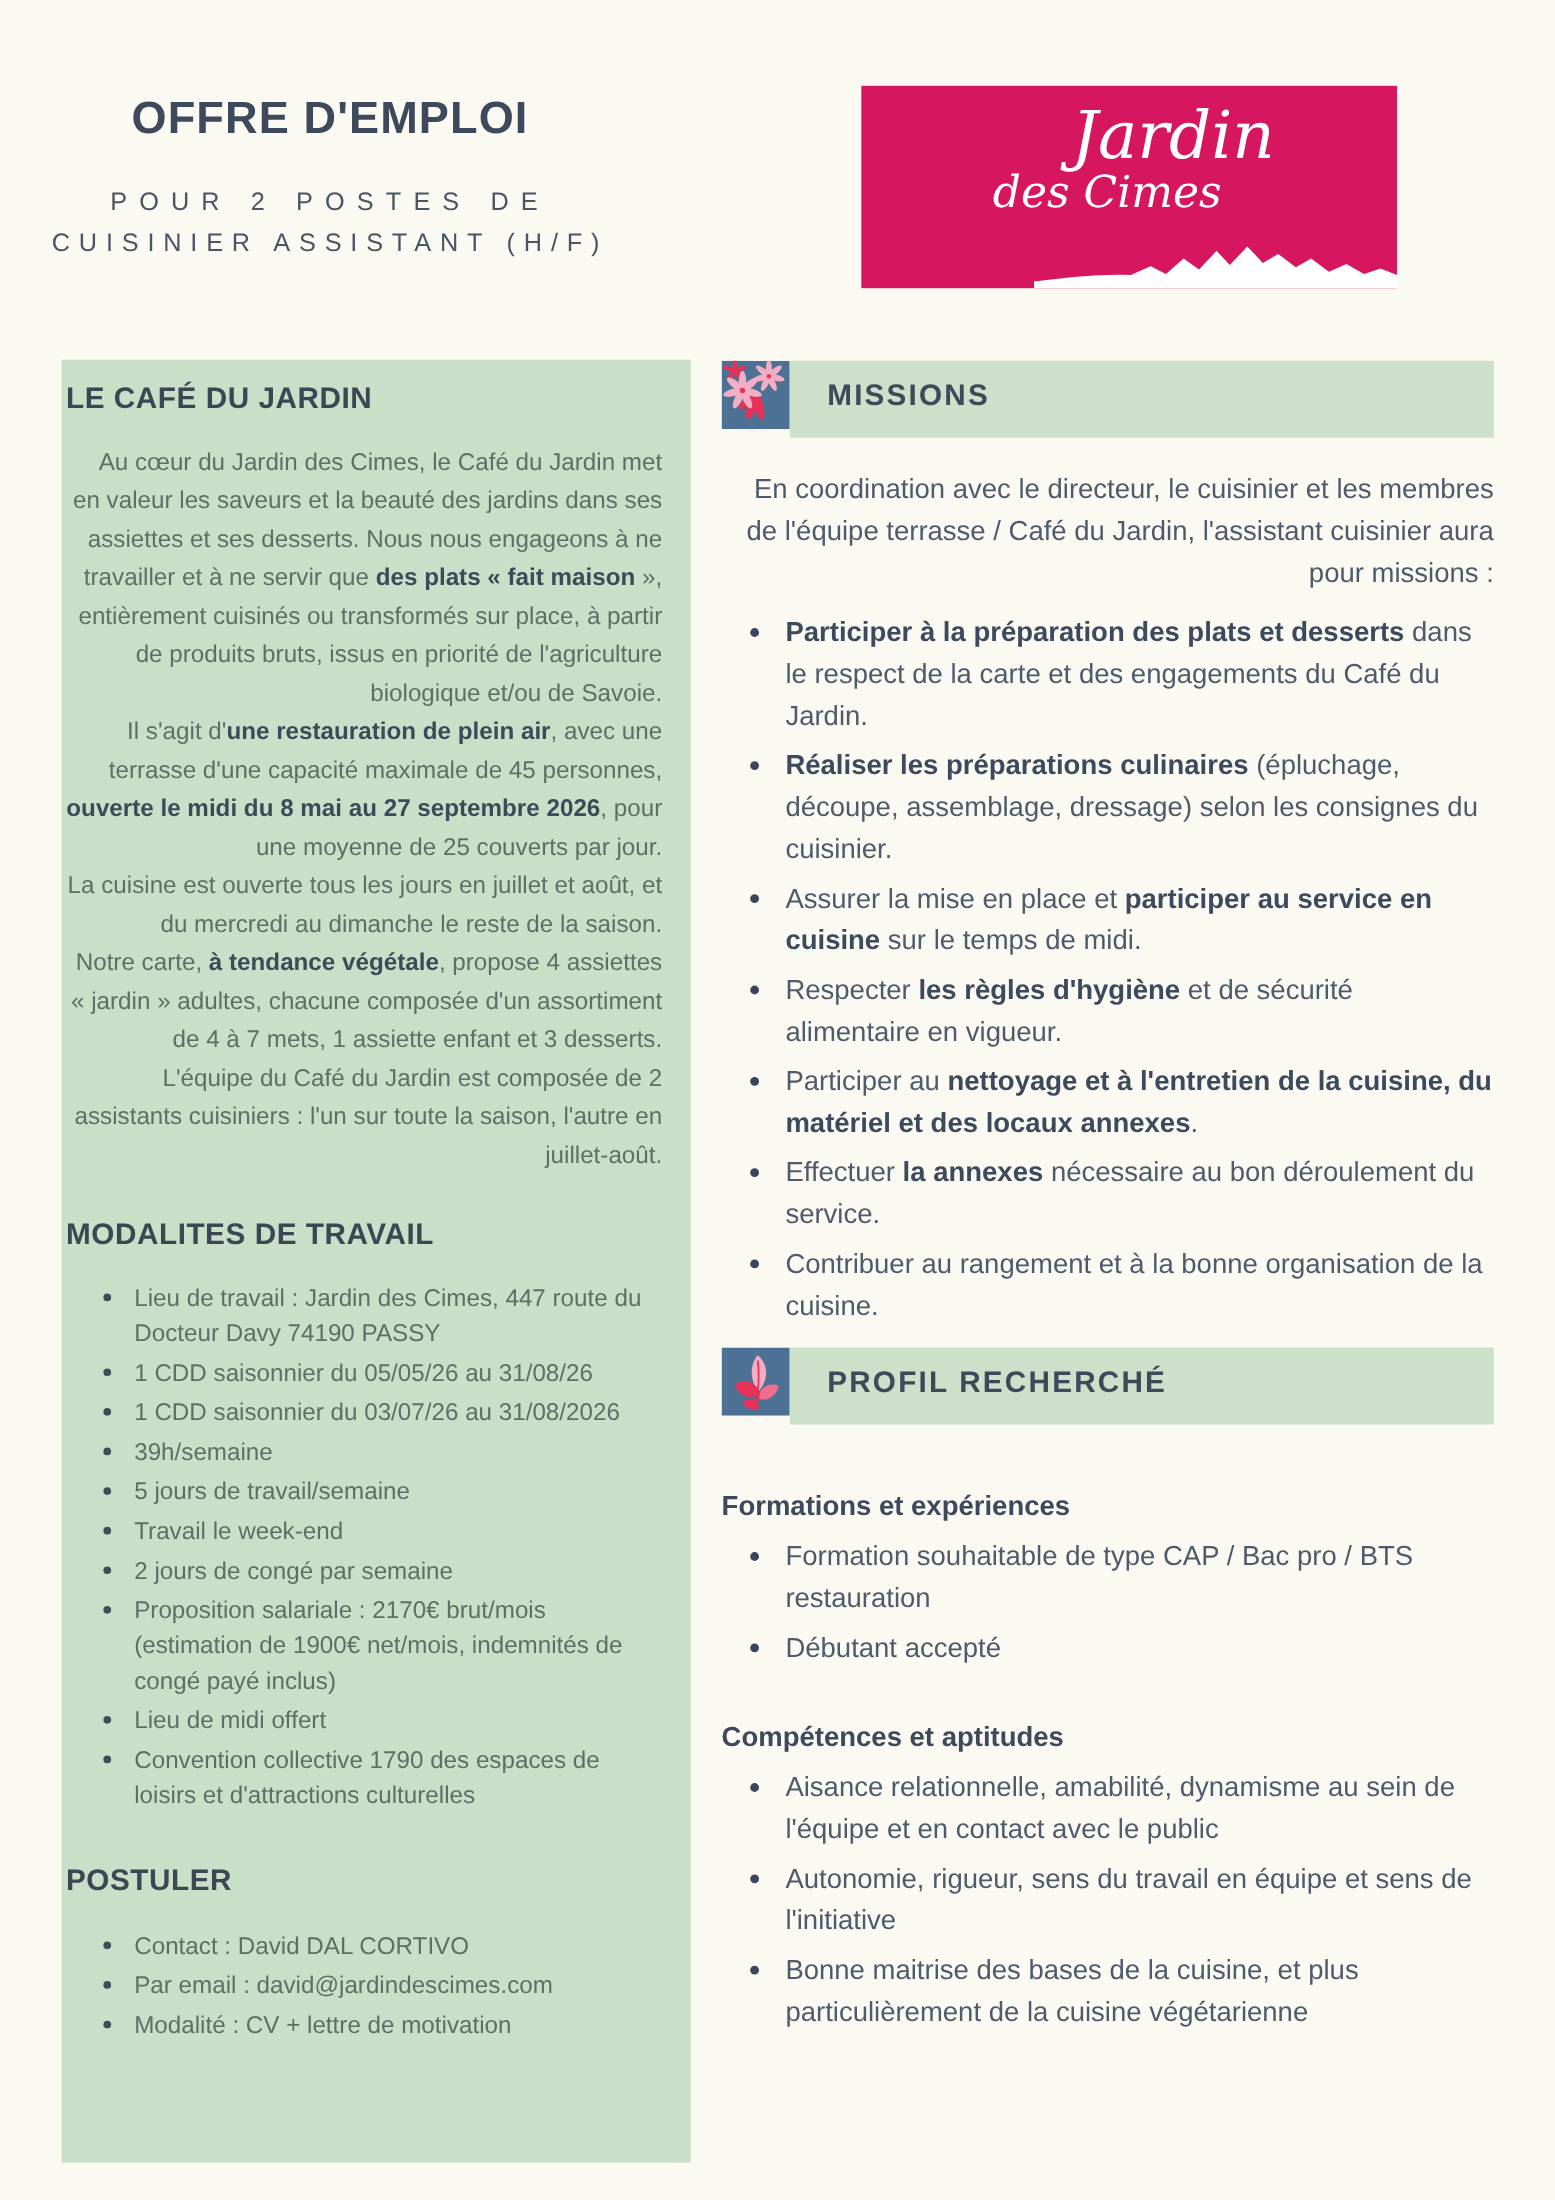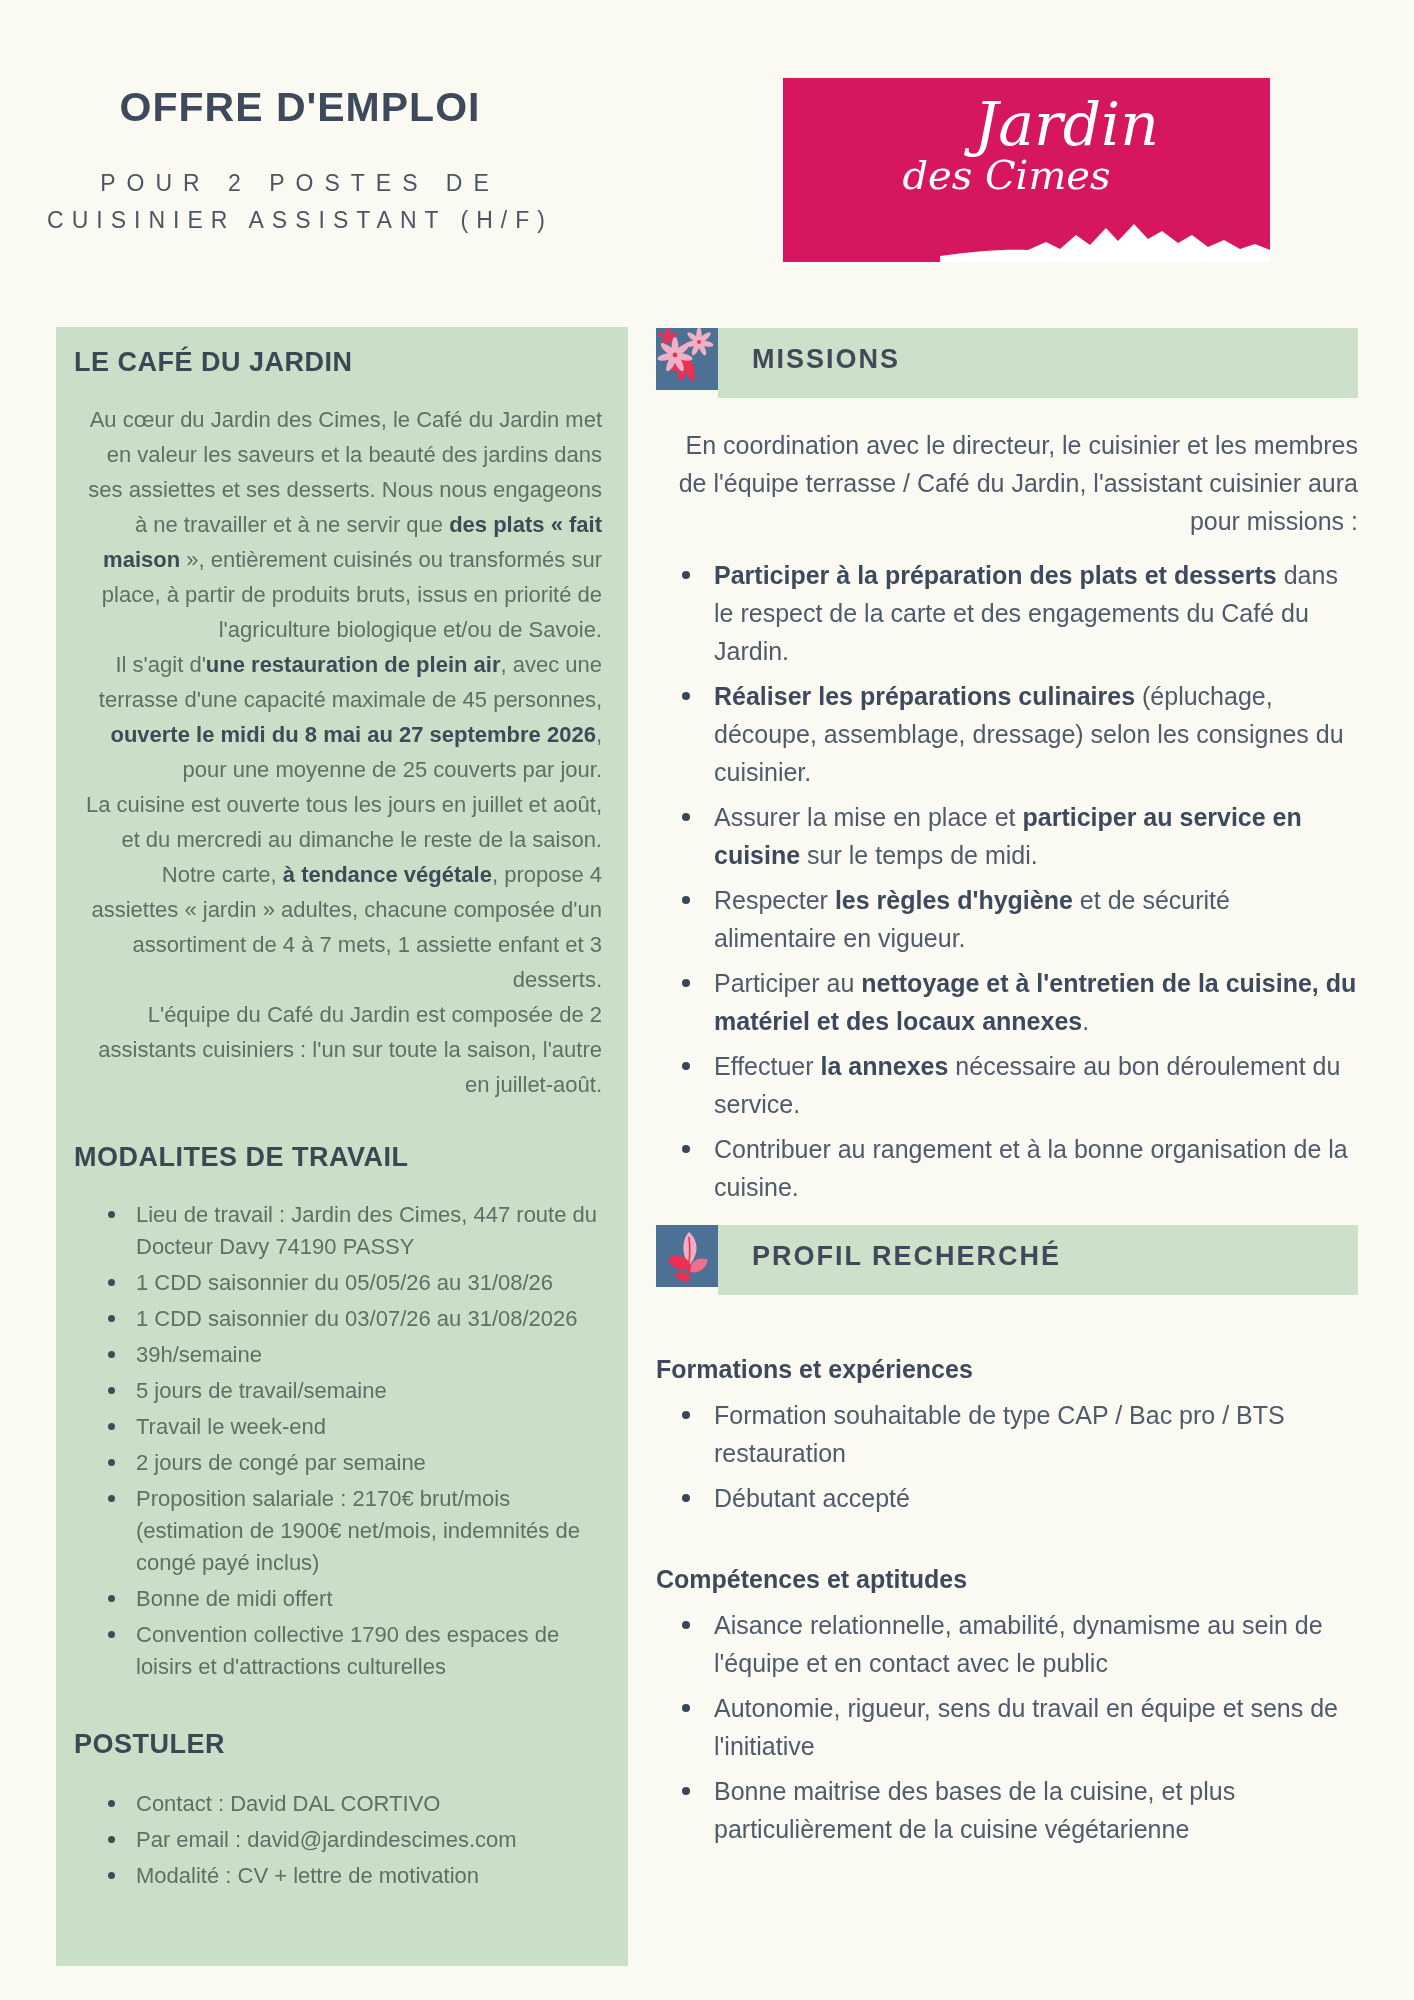--- a/index.html
+++ b/index.html
@@ -16,21 +16,21 @@
   .subtitle.l2{letter-spacing:8px;}
   
   .logo{position:absolute;left:783px;top:78px;width:487px;height:184px;background:#d6175f;overflow:hidden;}
   .logo-line{font-family:"DejaVu Serif",serif;font-style:italic;color:#ffffff;line-height:1.02;}
   .logo-l1{font-size:60px;text-align:center;padding:16px 0 0 80px;}
   .logo-l2{font-size:40px;text-align:center;padding:0 40px 0 0;}
   .mountain{position:absolute;right:0;bottom:0;width:330px;height:42px;}
   
   .left-panel{
     position:absolute;left:56px;top:327px;width:572px;height:1639px;
-    background:#c9dfc7;box-sizing:border-box;padding:20px 26px 20px 18px;overflow:hidden;
+    background:#c9dfc7;box-sizing:border-box;padding:20px 26px 20px 4px;overflow:hidden;
   }
   .panel-heading{margin:0;font-size:27px;font-weight:800;letter-spacing:.5px;color:#3c4754;}
   .cafe-par{margin:24px 0 0;}
   .cafe-par p{margin:0;font-size:22px;line-height:35px;color:#5d7065;text-align:right;}
   .left-panel strong{font-weight:700;color:#3d4b59;}
   .left-list{list-style:none;margin:26px 0 0;padding:0 0 0 32px;}
   .left-list li{position:relative;padding-left:30px;font-size:22px;line-height:32px;color:#5d7065;margin-bottom:4px;}
   .left-list li::before{content:"";position:absolute;left:2px;top:12px;width:7px;height:7px;border-radius:50%;background:#3f4b58;}
   .mt-modalites{margin-top:40px;}
   .mt-postuler{margin-top:46px;}
@@ -87,21 +87,21 @@
       <h2 class="panel-heading mt-modalites">MODALITES DE TRAVAIL</h2>
       <ul class="left-list">
           <li>Lieu de travail : Jardin des Cimes, 447 route du Docteur Davy 74190 PASSY</li>
           <li>1 CDD saisonnier du 05/05/26 au 31/08/26</li>
           <li>1 CDD saisonnier du 03/07/26 au 31/08/2026</li>
           <li>39h/semaine</li>
           <li>5 jours de travail/semaine</li>
           <li>Travail le week-end</li>
           <li>2 jours de congé par semaine</li>
           <li>Proposition salariale : 2170€ brut/mois (estimation de 1900€ net/mois, indemnités de congé payé inclus)</li>
-          <li>Bonne de midi offert</li>
+          <li>Lieu de midi offert</li>
           <li>Convention collective 1790 des espaces de loisirs et d'attractions culturelles</li>
         </ul>
     </section>
 
     <section>
       <h2 class="panel-heading mt-postuler">POSTULER</h2>
       <ul class="left-list postuler-list">
           <li>Contact : David DAL CORTIVO</li>
           <li>Par email : david@jardindescimes.com</li>
           <li>Modalité : CV + lettre de motivation</li>

